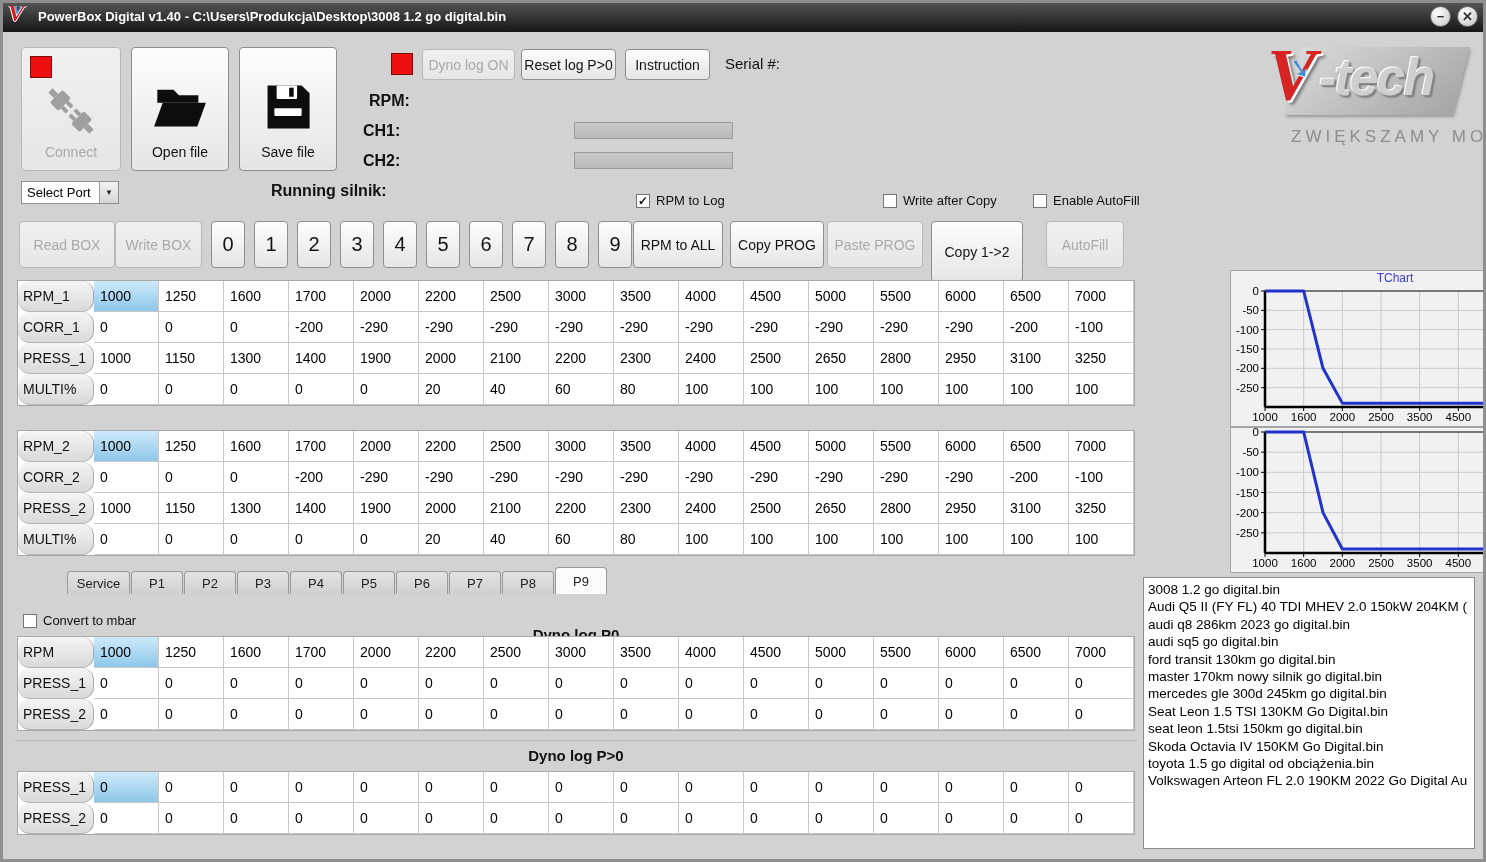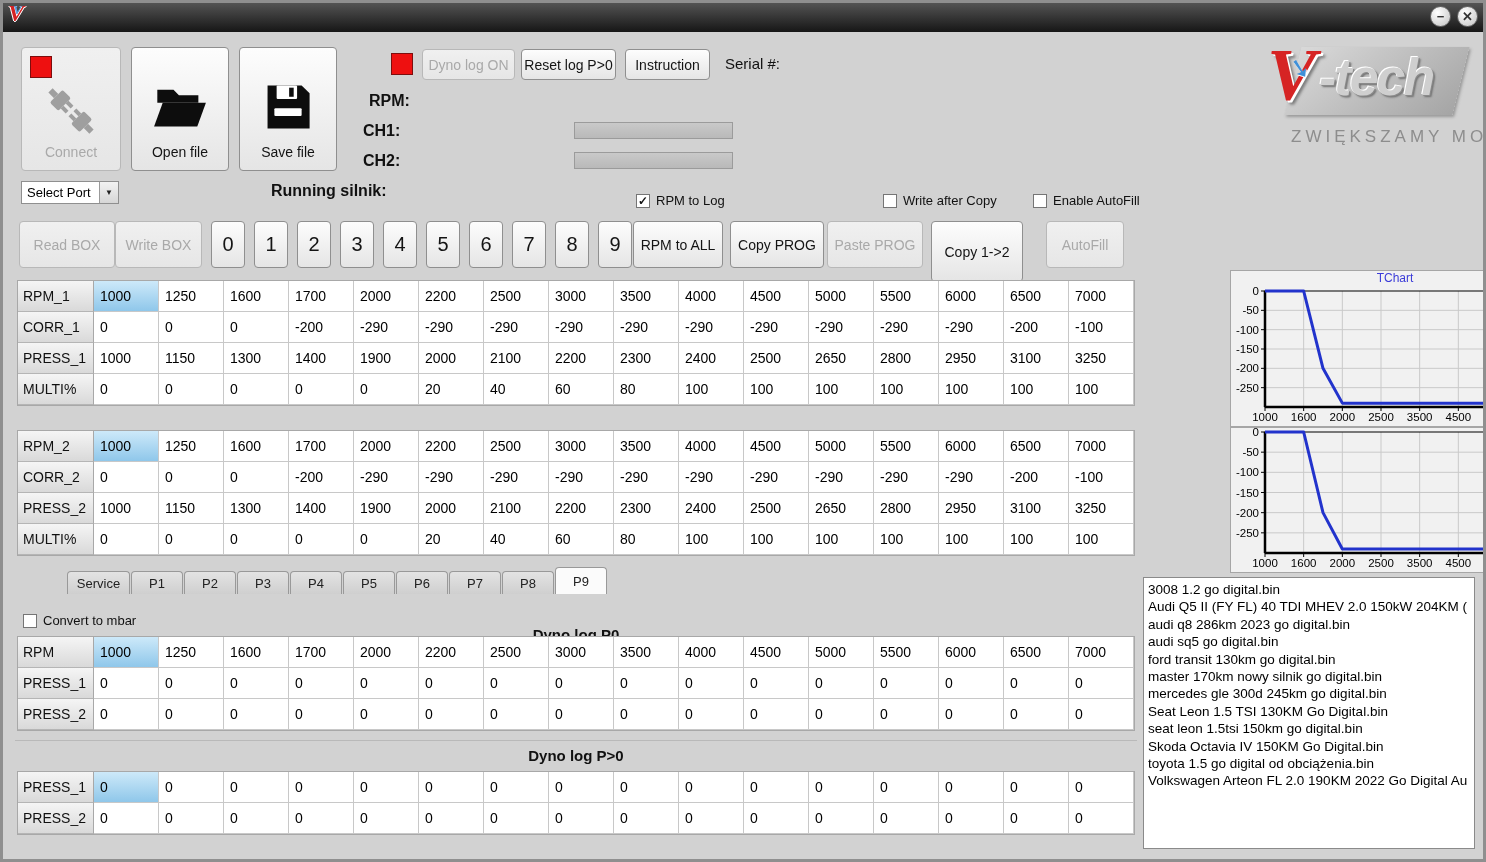--- a/index.html
+++ b/index.html
@@ -39,21 +39,21 @@
   .brand .plate{position:absolute;left:28px;top:2px;width:168px;height:68px;background:linear-gradient(135deg,#d9d9d9,#a5a5a5);transform:skewX(-14deg);box-shadow:2px 2px 3px #999;}
   .brand .big-v{position:absolute;left:2px;top:-12px;font:bold italic 74px "Liberation Serif",serif;color:#d62424;text-shadow:2px 2px 0 #fff,4px 4px 3px #777;}
   .brand .arrow{position:absolute;left:24px;top:8px;font-size:26px;color:#4090d8;text-shadow:1px 1px 0 #fff;transform:rotate(12deg);}
   .brand .tech{position:absolute;left:54px;top:2px;font:bold italic 52px "Liberation Sans",sans-serif;color:#cfcfcf;
     text-shadow:-1px -1px 0 #fff,1px 1px 0 #8a8a8a,2px 2px 2px #6f6f6f;letter-spacing:-2px;}
   .brand .tag{position:absolute;left:26px;top:82px;font-size:17px;color:#8d8d8d;letter-spacing:4px;white-space:nowrap;}
   
   .tbl{position:absolute;border:1px solid #a8a8a8;background:#fff;}
   .tr{display:flex;}
   .th{width:76px;flex:none;background:linear-gradient(#f5f5f5,#d9d9d9);border-right:1px solid #a8a8a8;border-bottom:1px solid #b5b5b5;
-    font-size:14px;color:#111;display:flex;align-items:center;padding-left:5px;box-sizing:border-box;overflow:hidden;}
+    font-size:14px;color:#111;display:flex;align-items:center;padding-left:5px;box-sizing:border-box;overflow:hidden;border-radius:12px;}
   .td{width:65px;flex:none;background:#fff;border-right:1px solid #c8c8c8;border-bottom:1px solid #c8c8c8;
     font-size:14px;color:#000;display:flex;align-items:center;padding-left:6px;box-sizing:border-box;}
   .td.hl{background:linear-gradient(#cde9f9,#8fc7ea);}
   
   .tabbar{position:absolute;left:16px;top:564px;height:27px;display:flex;align-items:flex-end;margin-left:48px;}
   .tab{height:23px;width:52px;background:linear-gradient(#e3e3e3,#cfcfcf);border:1px solid #999;border-bottom:none;
     border-radius:4px 4px 0 0;font-size:13px;color:#222;display:flex;align-items:center;justify-content:center;margin-right:1px;box-sizing:border-box;}
   .tab.wide{width:63px;}
   .tab.active{height:27px;background:#fbfbfb;font-size:13px;}
   .dyno-h{position:absolute;width:1118px;left:14px;text-align:center;font-weight:bold;font-size:15px;color:#111;}
@@ -70,20 +70,21 @@
 </head>
 <body>
 
 <div class="window">
 
   <div class="titlebar">
     <span class="tb-logo">
         <span class="v-red">V</span>
         <span class="v-blue">V</span>
       </span>
+    <span class="tb-title">PowerBox Digital v1.40 - C:\Users\Produkcja\Desktop\3008 1.2 go digital.bin</span>
     <span class="tb-controls">
       <span class="tb-btn">−</span>
       <span class="tb-btn">✕</span>
     </span>
   </div>
 
   <div class="btn bigbtn dis" style="left:18px;top:44px;width:100px;height:124px;">
     <span class="redsq" style="left:8px;top:8px;"></span>
     <svg width="54" height="58" viewBox="0 0 44 58" style="overflow:visible">
       <g transform="rotate(-45 22 29)" fill="#9f9f9f">

